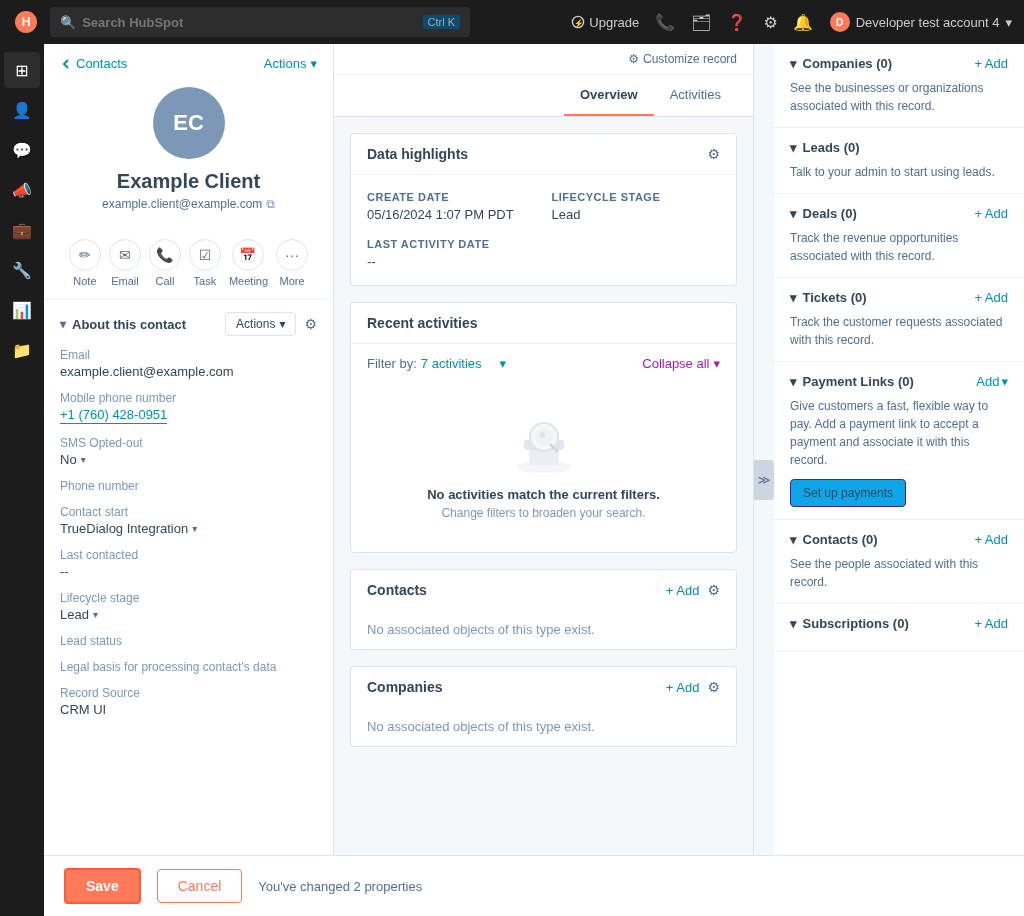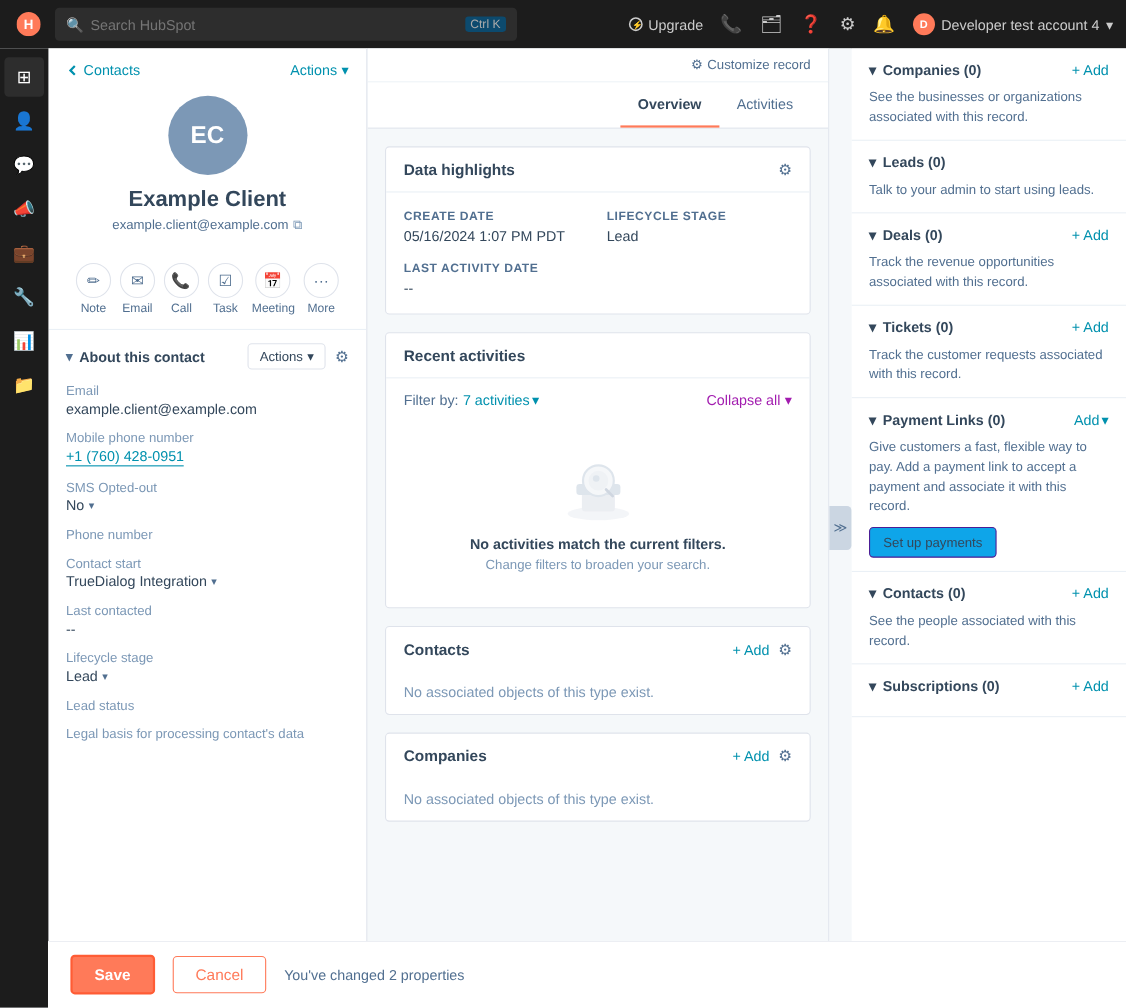--- a/index.html
+++ b/index.html
@@ -10,21 +10,21 @@
       display: flex; align-items: center; height: 44px;
       background: #1c1c1c; color: #fff; padding: 0 12px; gap: 10px;
     }
     .navbar-logo { width: 28px; height: 28px; display: flex; align-items: center; justify-content: center; }
     .navbar-logo svg { width: 22px; height: 22px; fill: #ff7a59; }
     .search-bar {
       flex: 1; max-width: 420px; display: flex; align-items: center;
       background: #2d2d2d; border-radius: 4px; padding: 0 10px; height: 30px; gap: 6px;
       color: #aaa; font-size: 13px;
     }
-    .search-bar input { background: transparent; border: none; outline: none; color: #fca5a5; font-size: 13px; flex: 1; }
+    .search-bar input { background: transparent; border: none; outline: none; color: #fca5a5; font-size: 13px; flex: 1; font-weight: bold; }
     .search-kbd { background: #0c4a6e; border-radius: 3px; padding: 1px 5px; font-size: 11px; color: #aaa; }
     .navbar-right { display: flex; align-items: center; gap: 16px; margin-left: auto; }
     .navbar-icon { color: #ccc; font-size: 16px; cursor: pointer; }
     .navbar-account { display: flex; align-items: center; gap: 6px; color: #ccc; font-size: 13px; cursor: pointer; }
     .account-dot { width: 20px; height: 20px; background: #ff7a59; border-radius: 50%; display: flex; align-items: center; justify-content: center; font-size: 10px; font-weight: bold; color: white; }
 
     
     .left-sidebar {
       position: absolute; left: 0; top: 44px; bottom: 0;
       width: 44px; background: #1c1c1c; display: flex; flex-direction: column;
@@ -114,21 +114,21 @@
 
     
     .data-grid { display: grid; grid-template-columns: 1fr 1fr; gap: 16px; }
     .data-item .data-label { font-size: 11px; font-weight: 700; color: #516f90; text-transform: uppercase; letter-spacing: 0.5px; margin-bottom: 4px; }
     .data-item .data-value { font-size: 13px; color: #33475b; }
     .data-item.full-width { grid-column: 1 / -1; }
 
     
     .activities-filter { display: flex; justify-content: space-between; padding: 12px 16px; }
     .filter-by { display: flex; align-items: center; gap: 4px; font-size: 13px; color: #516f90; }
-    .filter-link { color: #0091ae; font-size: 13px; cursor: pointer; display: flex; align-items: center; gap: 2px; }
+    .filter-link { color: #0091ae; font-size: 13px; cursor: pointer; display: flex; align-items: center; gap: 18px; }
     .collapse-btn { color: #a21caf; font-size: 13px; cursor: pointer; display: flex; align-items: center; gap: 4px; }
     .empty-state { display: flex; flex-direction: column; align-items: center; justify-content: center; padding: 32px 16px; text-align: center; }
     .empty-icon { width: 70px; height: 60px; margin-bottom: 12px; opacity: 0.6; }
     .empty-title { font-size: 13px; font-weight: 600; color: #33475b; margin-bottom: 4px; }
     .empty-sub { font-size: 12px; color: #7c98b6; }
 
     
     .card-section-header { display: flex; align-items: center; justify-content: space-between; padding: 12px 16px; }
     .card-section-title { font-size: 14px; font-weight: 600; color: #33475b; }
     .add-btn { display: flex; align-items: center; gap: 4px; color: #0091ae; font-size: 13px; cursor: pointer; background: none; border: none; }
@@ -324,20 +324,24 @@
             <span class="dropdown-arrow">▾</span>
           </div>
         </div>
         <div class="field-group">
           <div class="field-label">Lead status</div>
           <div class="field-value"></div>
         </div>
         <div class="field-group">
           <div class="field-label">Legal basis for processing contact's data</div>
           <div class="field-value"></div>
+        </div>
+        <div class="field-group">
+          <div class="field-label">Record Source</div>
+          <div class="field-value">CRM UI</div>
         </div>
       </div>
     </div>
   </div>
 
   <div class="center-panel">
 
     <div class="customize-bar">
       <div class="customize-link">
         <span class="gear-small">⚙</span>

